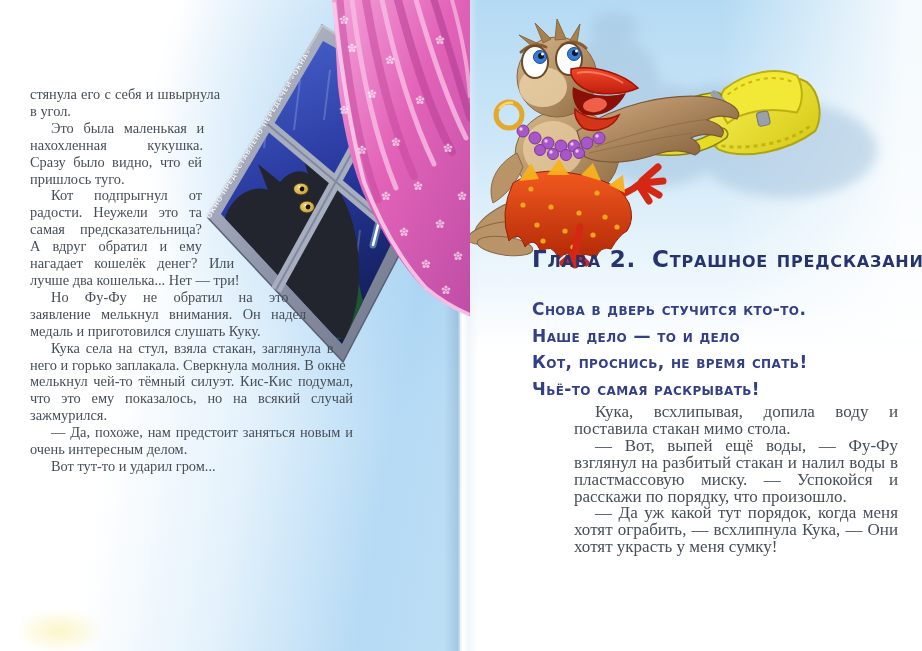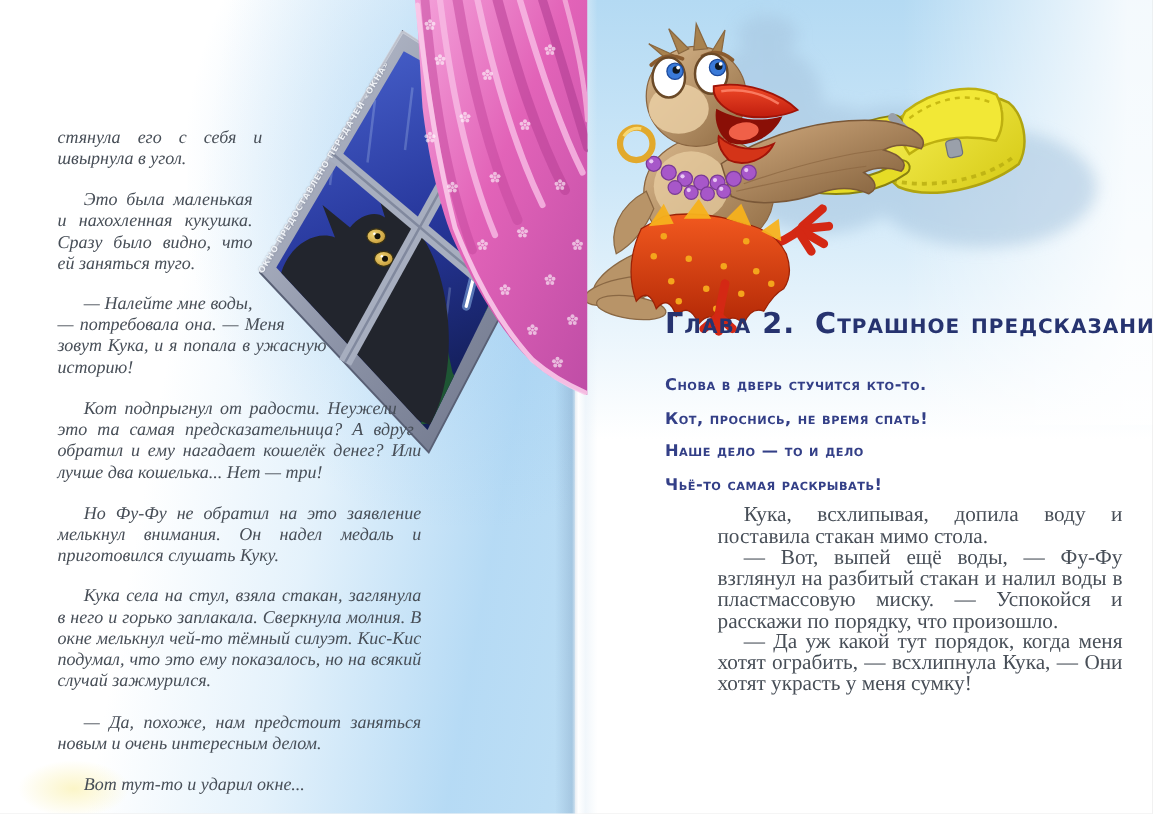--- a/index.html
+++ b/index.html
@@ -25,35 +25,35 @@
   .art{position:absolute;z-index:3;pointer-events:none;}
   #art-left{left:0;top:0;}
   #art-right{left:462px;top:0;}
   .frame-caption{position:absolute;left:212px;top:212px;z-index:4;
      transform:rotate(-59deg);transform-origin:0 100%;
      font-family:"DejaVu Sans", sans-serif;font-size:6.8px;font-weight:bold;letter-spacing:.55px;
      color:#eef1f6;white-space:nowrap;text-shadow:0 0 1px rgba(40,50,70,.5);}
   
   .lp-text{position:absolute;left:30px;top:86px;width:323px;z-index:5;
      font-size:14.4px;line-height:16.9px;color:#474e57;text-align:justify;hyphens:auto;}
-  .lp-text p{margin:16px;text-indent:21px;font-style:italic;}
+  .lp-text p{margin:0;text-indent:21px;}
   .lp-text p.cont{text-indent:0;}
   .wrap-shape{float:right;width:151px;height:272px;
      shape-outside:polygon(35px 0,8px 42px,0 150px,52px 172px,98px 205px,128px 240px,151px 272px,151px 0);
      shape-margin:5px;}
   .rp-text{position:absolute;left:112px;top:404px;width:324px;z-index:5;
      font-size:17px;line-height:16.9px;color:#474e57;text-align:justify;hyphens:auto;}
   .rp-text p{margin:0;text-indent:21px;}
   .chapter-title{position:absolute;left:70px;top:246px;z-index:5;white-space:nowrap;
      font-family:"DejaVu Sans", sans-serif;font-weight:bold;font-variant:small-caps;
      font-size:23px;letter-spacing:.8px;color:#26336f;}
   .chapter-title .gap{display:inline-block;width:16px;}
   .verse{position:absolute;left:70px;top:296px;z-index:5;
      font-family:"DejaVu Sans", sans-serif;font-weight:bold;font-variant:small-caps;
-     font-size:13px;line-height:26.5px;letter-spacing:.4px;color:#333f87;}
+     font-size:17px;line-height:26.5px;letter-spacing:.4px;color:#333f87;}
 </style>
 </head>
 <body>
 
 <div class="spread">
 
   <div class="page page-left">
     <div class="pl-bg"></div>
     <div class="pl-bg2"></div>
   </div>
@@ -352,37 +352,36 @@
           <use href="#fl" x="440" y="40"></use>
       </g>
     </g>
   </svg>
 
   <span class="frame-caption">ОКНО ПРЕДОСТАВЛЕНО ПЕРЕДАЧЕЙ «ОКНА»</span>
 
   <div class="lp-text">
     <div class="wrap-shape"></div>
     <p class="cont">стянула его с себя и швырнула в угол.</p>
-    <p>Это была маленькая и нахохленная кукушка. Сразу было видно, что ей заняться туго.</p>
-    <p>— Налейте мне воды, — потребовала она. — Меня зовут Кука, и я попала в ужасную историю!</p>
+    <p>Это была маленькая и нахохленная кукушка. Сразу было видно, что ей пришлось туго.</p>
     <p>Кот подпрыгнул от радости. Неужели это та самая предсказательница? А вдруг обратил и ему нагадает кошелёк денег? Или лучше два кошелька... Нет — три!</p>
     <p>Но Фу-Фу не обратил на это заявление мелькнул внимания. Он надел медаль и приготовился слушать Куку.</p>
     <p>Кука села на стул, взяла стакан, заглянула в него и горько заплакала. Сверкнула молния. В окне мелькнул чей-то тёмный силуэт. Кис-Кис подумал, что это ему показалось, но на всякий случай зажмурился.</p>
     <p>— Да, похоже, нам предстоит заняться новым и очень интересным делом.</p>
-    <p>Вот тут-то и ударил окне...</p>
+    <p>Вот тут-то и ударил гром...</p>
   </div>
 
   <div class="page page-right" style="z-index:5;pointer-events:none;">
     <div class="chapter-title">
       <span>Глава 2.</span><span class="gap"></span><span>Страшное предсказание</span>
     </div>
     <div class="verse">
       <div>Снова в дверь стучится кто-то.</div>
+      <div>Наше дело — то и дело</div>
       <div>Кот, проснись, не время спать!</div>
-      <div>Наше дело — то и дело</div>
       <div>Чьё-то самая раскрывать!</div>
     </div>
     <div class="rp-text">
       <p>Кука, всхлипывая, допила воду и поставила стакан мимо стола.</p>
       <p>— Вот, выпей ещё воды, — Фу-Фу взглянул на разбитый стакан и налил воды в пластмассовую миску. — Успокойся и расскажи по порядку, что произошло.</p>
       <p>— Да уж какой тут порядок, когда меня хотят ограбить, — всхлипнула Кука, — Они хотят украсть у меня сумку!</p>
     </div>
   </div>
 
 </div>

